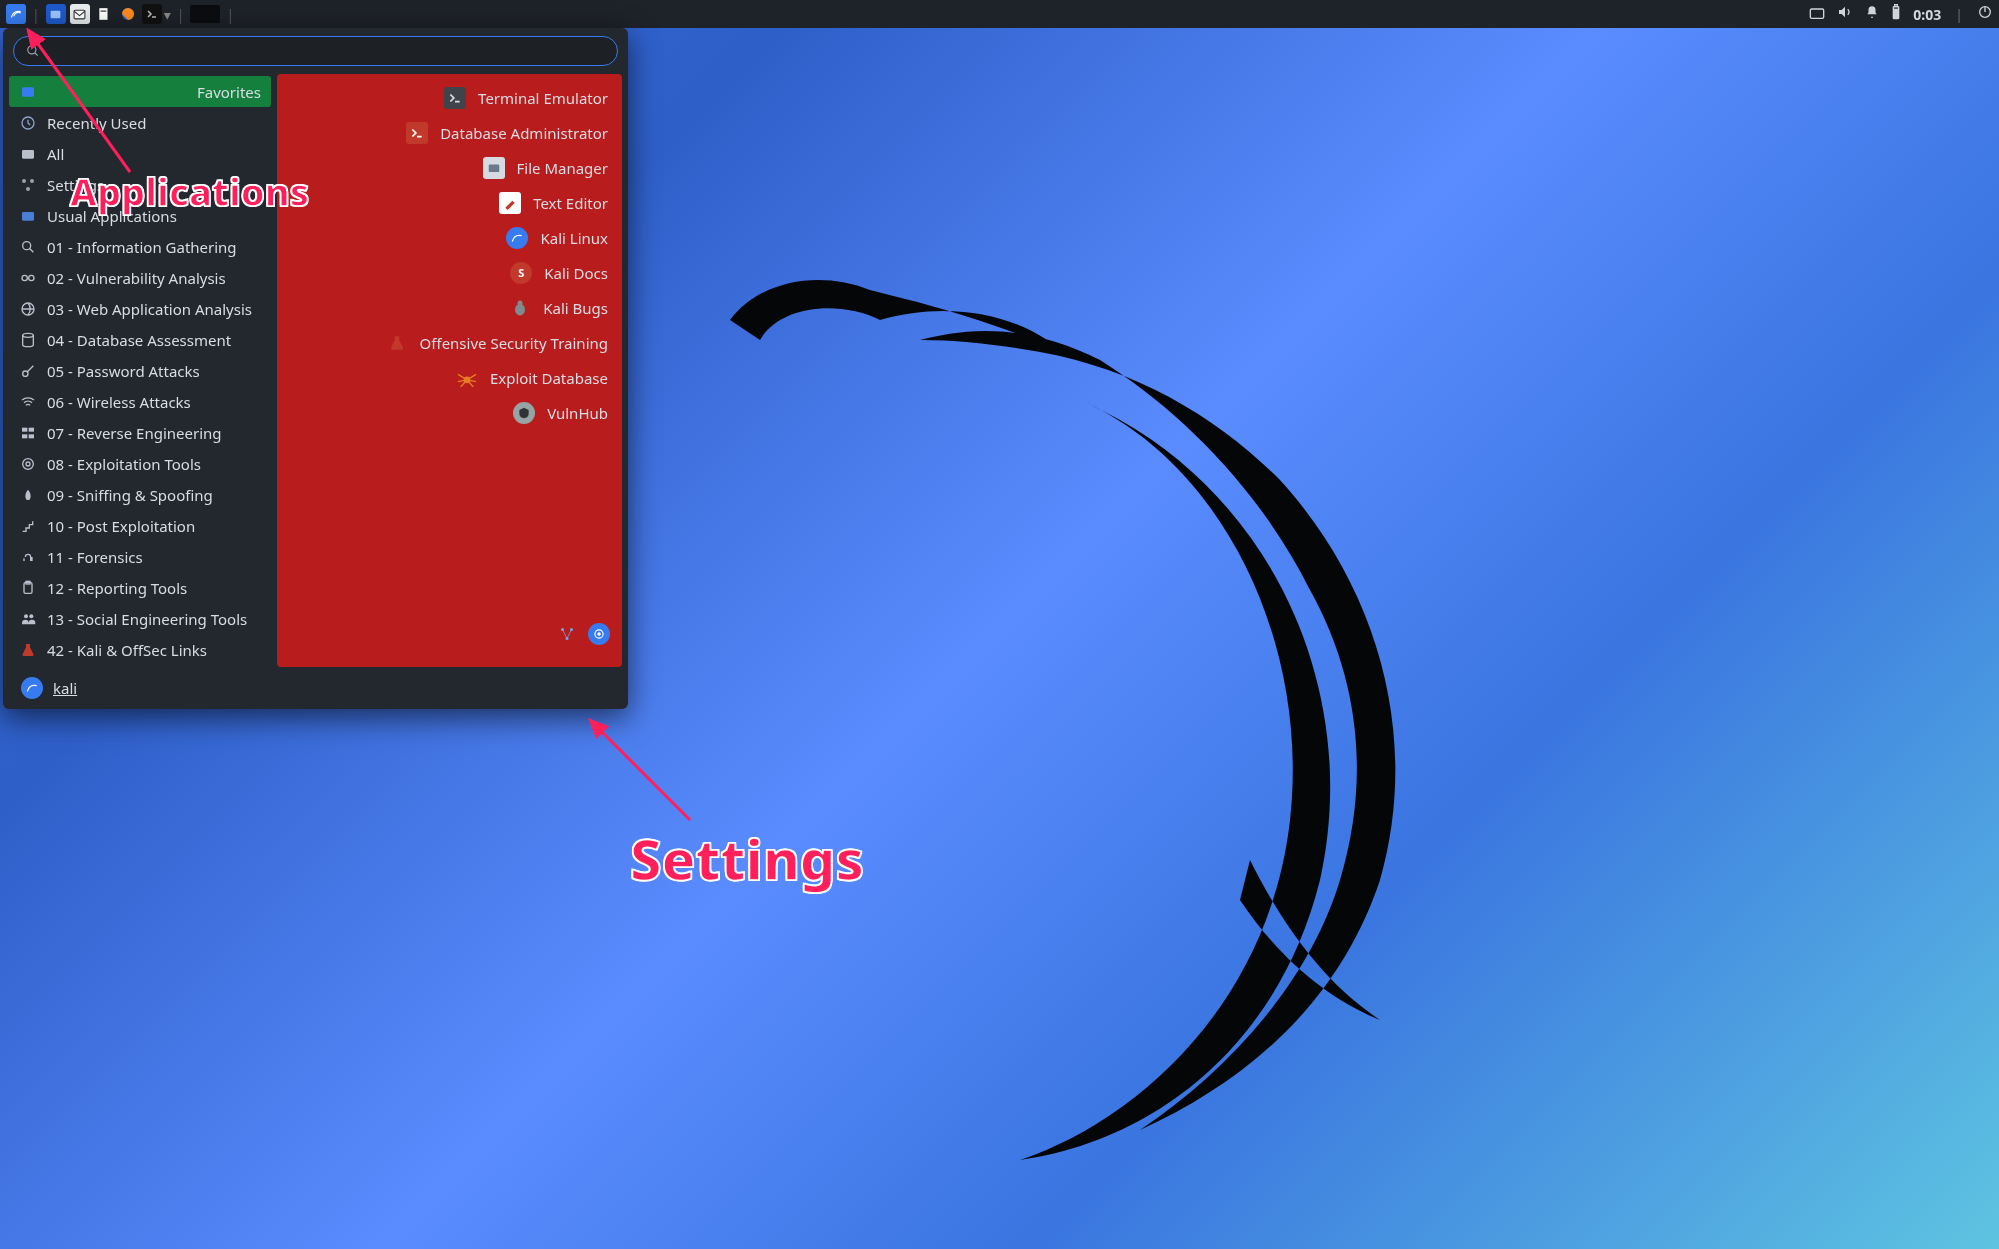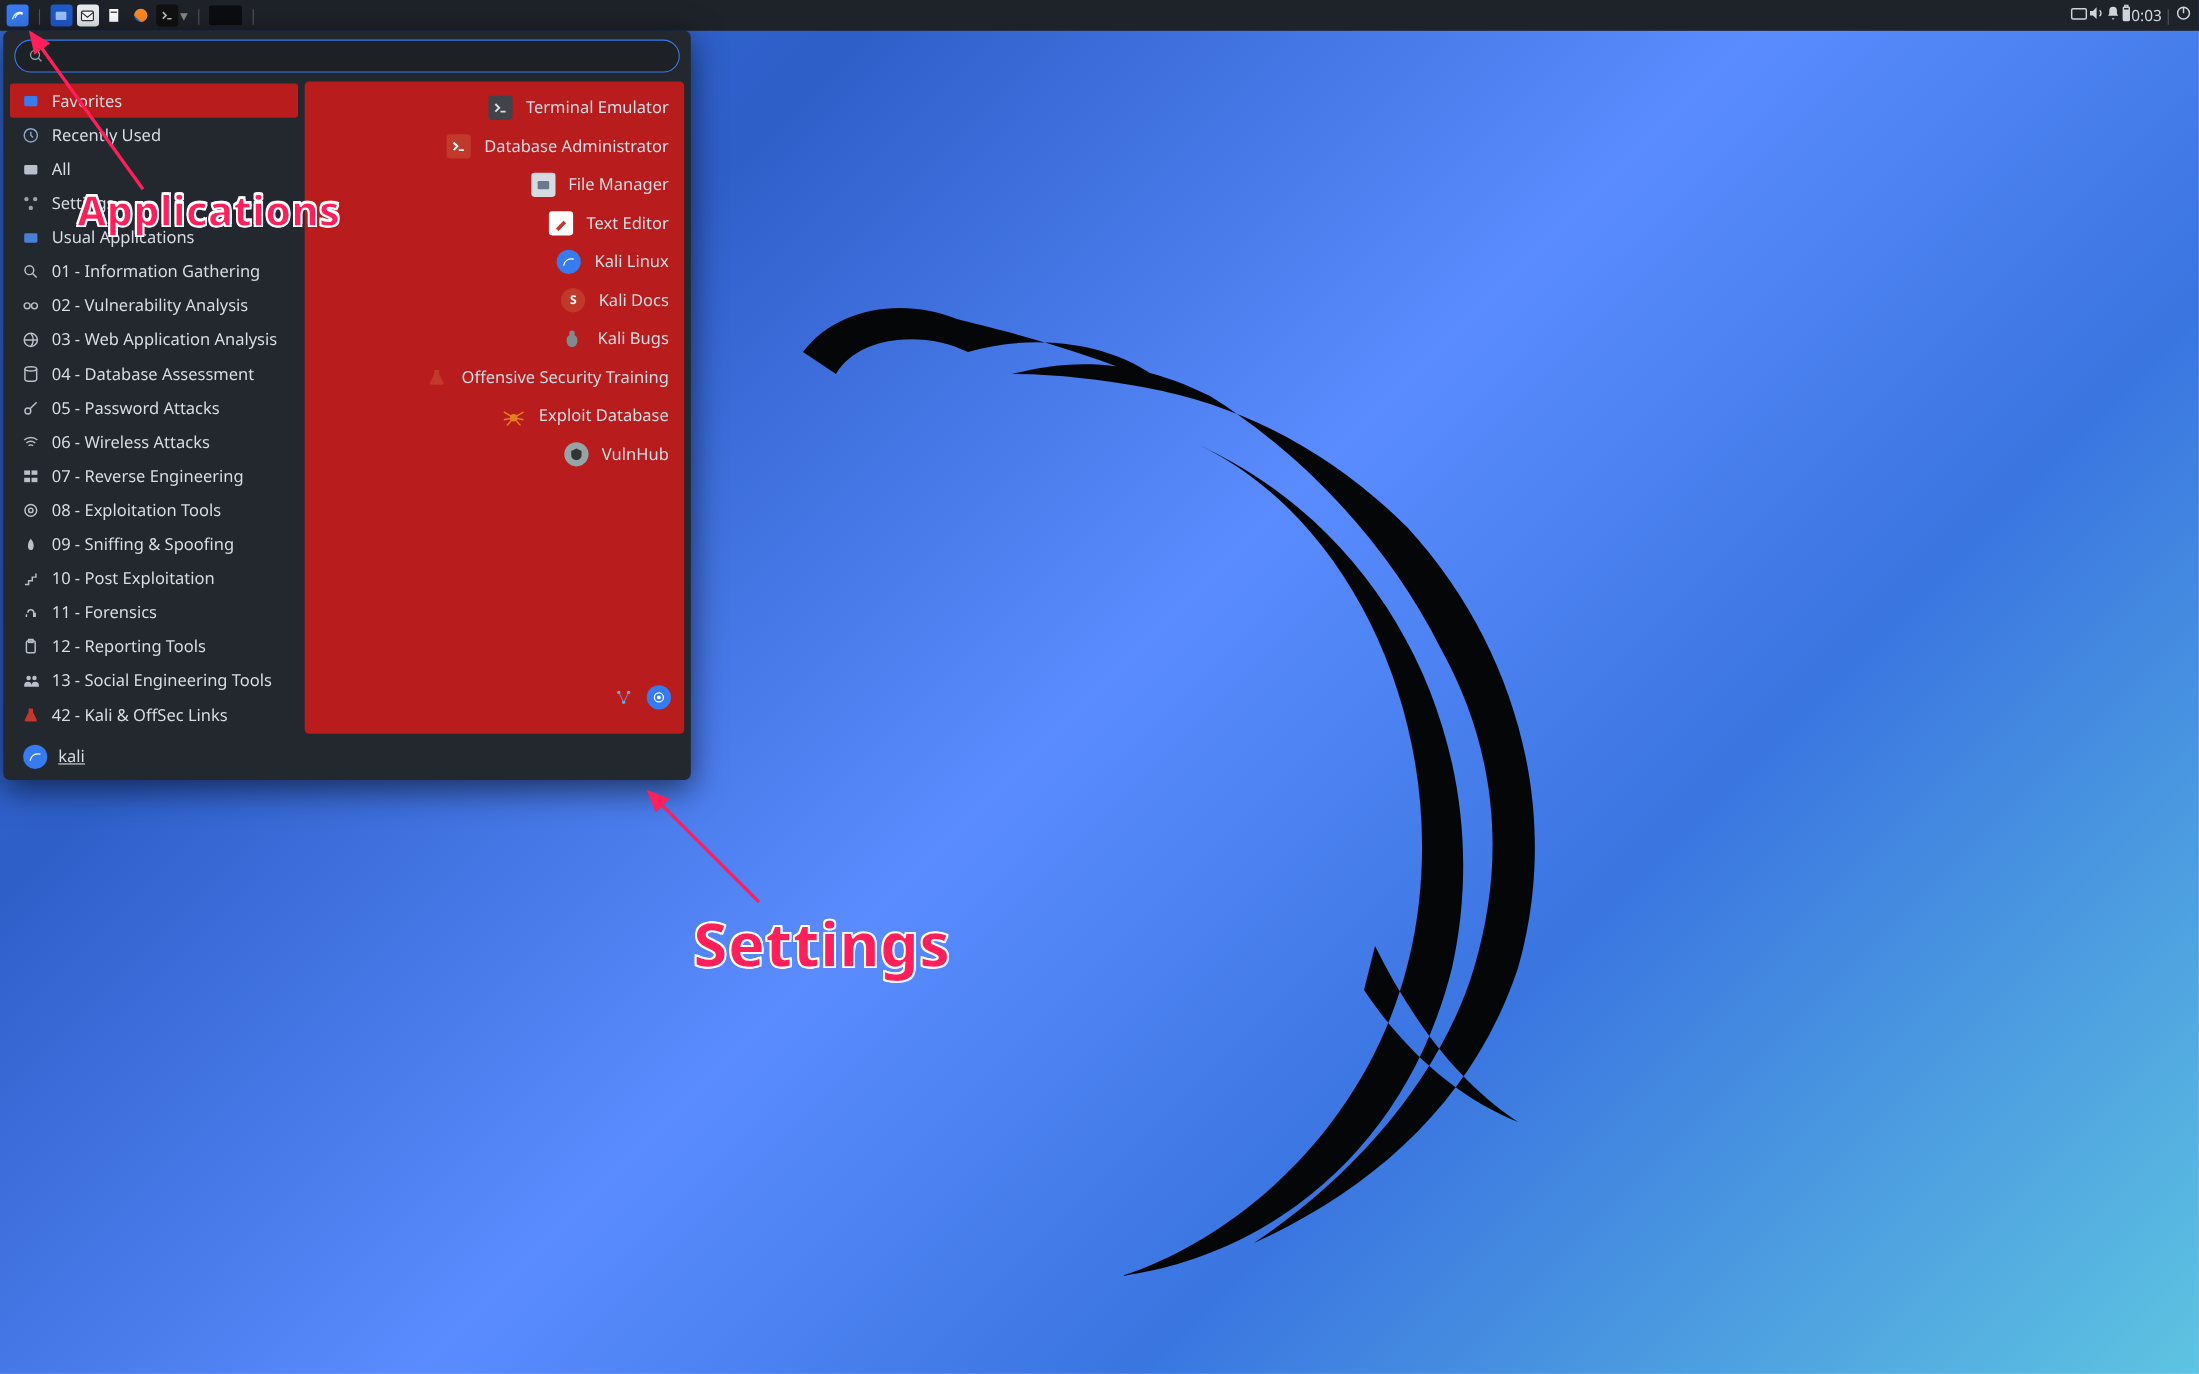--- a/index.html
+++ b/index.html
@@ -51,21 +51,22 @@
 
 .panel-left {
   display: flex;
   align-items: center;
   gap: 4px;
 }
 
 .panel-right {
   display: flex;
   align-items: center;
-  gap: 0;
+  gap: 12px;
+  font-weight: bold;
 }
 
 .panel-icon {
   width: 20px;
   height: 20px;
   display: flex;
   align-items: center;
   justify-content: center;
   border-radius: 3px;
 }
@@ -134,21 +135,22 @@
   display: flex;
   align-items: center;
   height: 31px;
   padding: 0 10px;
   gap: 10px;
   cursor: pointer;
   border-radius: 3px;
 }
 
 .cat-item.selected {
-  background: #b91c1c;
+  background: #15803d;
+  justify-content: space-between;
 }
 
 .cat-icon {
   width: 18px;
   height: 18px;
   display: flex;
   align-items: center;
   justify-content: center;
   font-size: 14px;
   color: #c5cbd3;

